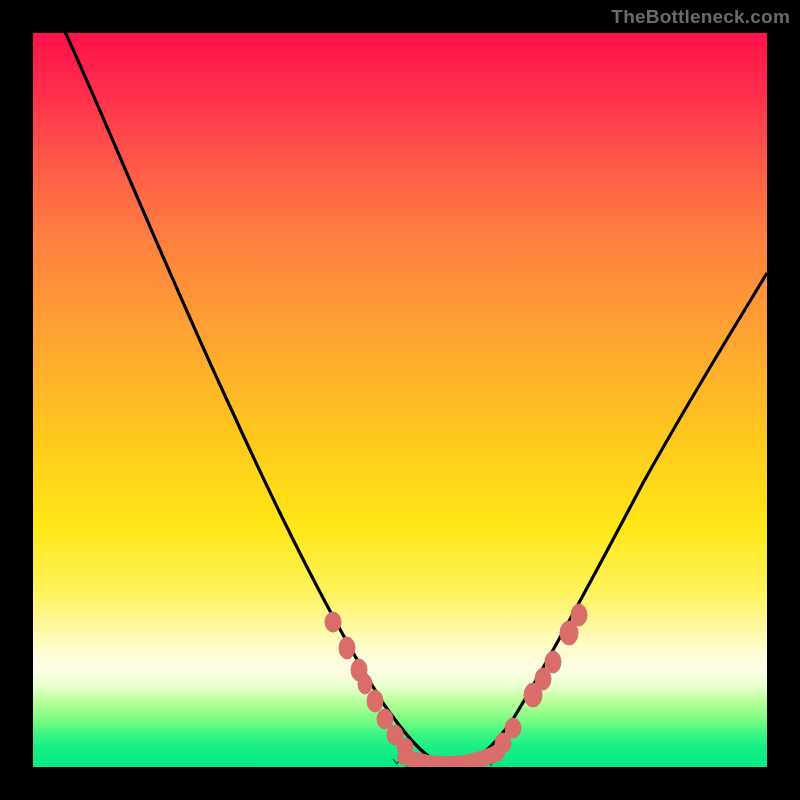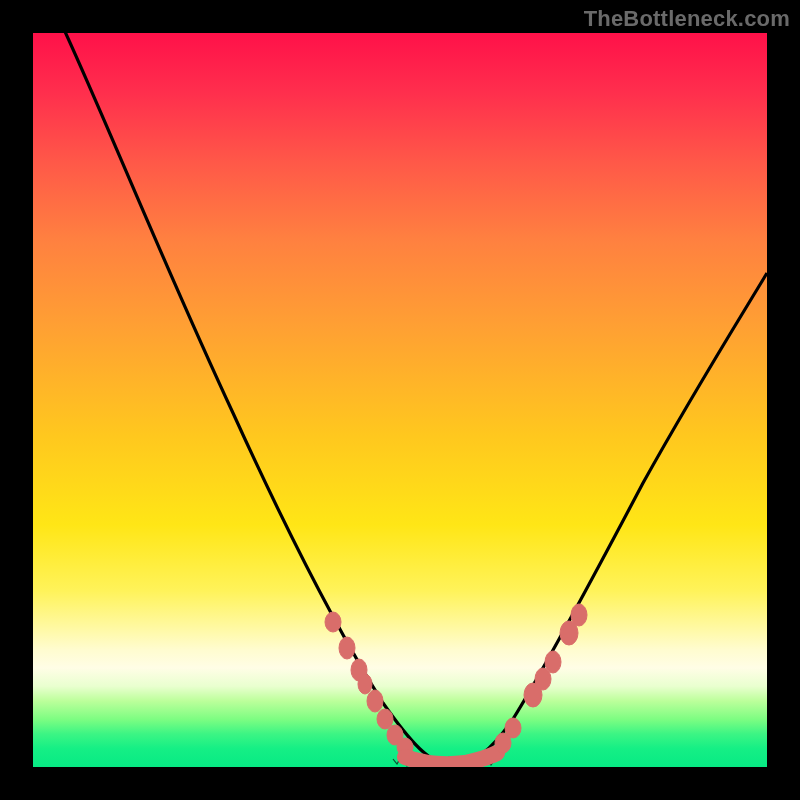--- a/index.html
+++ b/index.html
@@ -49,21 +49,21 @@
       #7dfd82 93.5%,
       #3cf584 95.5%,
       #15ef85 97.5%,
       #07ea84 100%
     );
   }
   .watermark {
     position: absolute;
     top: 6px;
     right: 10px;
-    font-size: 22px;
+    font-size: 19px;
     font-weight: 600;
     color: #6a6a6a;
     letter-spacing: 0.2px;
     font-family: Arial, sans-serif;
   }
   svg.curve {
     position: absolute;
     inset: 0;
     width: 734px;
     height: 734px;

